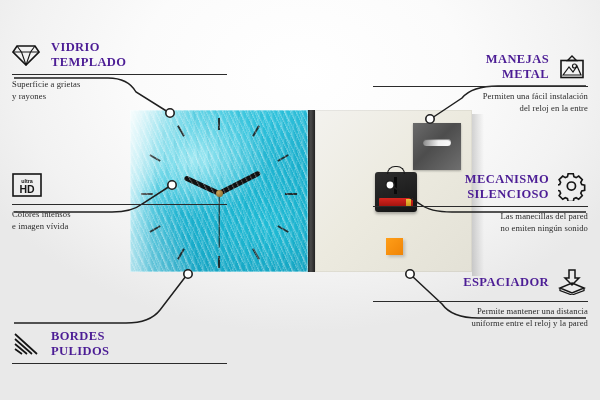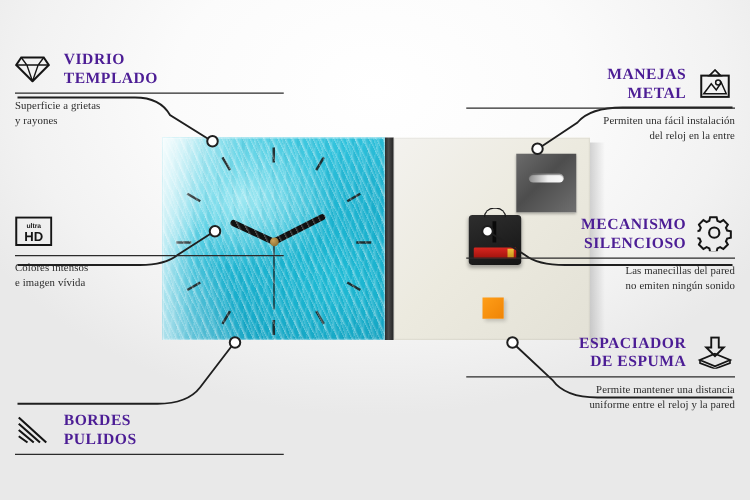--- a/index.html
+++ b/index.html
@@ -279,21 +279,20 @@
     <div class="callout-head">
       <span class="callout-icon">
         <svg width="28" height="26" viewBox="0 0 28 26">
           <path d="M11 1 h6 v8 h4 l-7 7 -7-7 h4 Z" fill="none" stroke="#151515" stroke-width="1.5"></path>
           <path d="M14 14 L26 19 L14 24 L2 19 Z" fill="none" stroke="#151515" stroke-width="1.5"></path>
           <path d="M2 19 v2.5 L14 26 L26 21.5 V19" fill="none" stroke="#151515" stroke-width="1.3"></path>
         </svg>
       </span>
       <span class="callout-title">
         <span>ESPACIADOR</span><br>
-        <span>DE ESPUMA</span>
       </span>
     </div>
     <div class="callout-rule"></div>
     <div class="callout-desc">
       <span>Permite mantener una distancia</span><br>
       <span>uniforme entre el reloj y la pared</span>
     </div>
   </div>
 
 </div>

